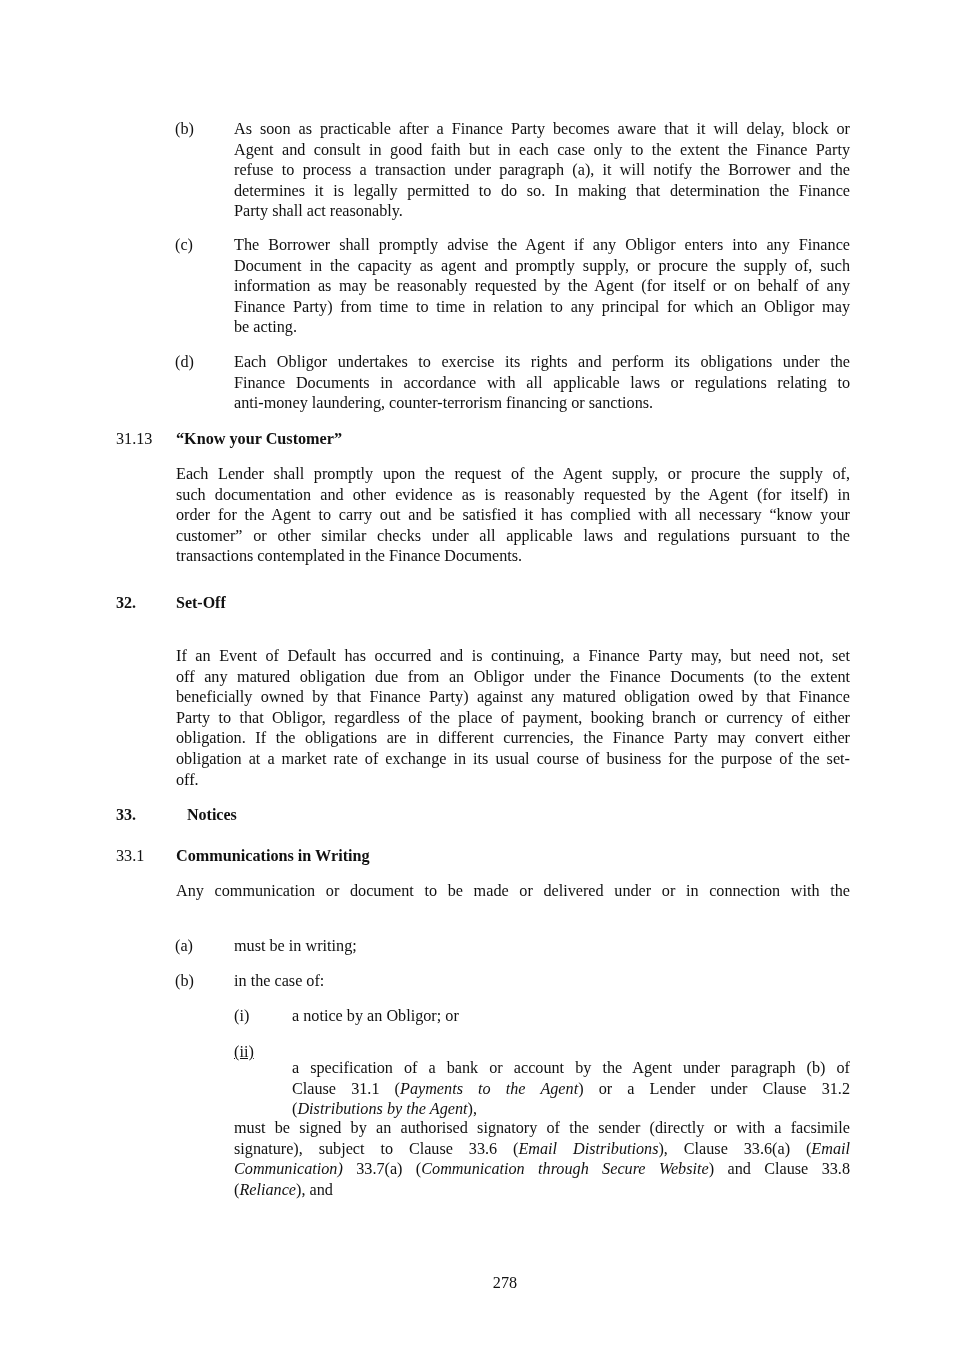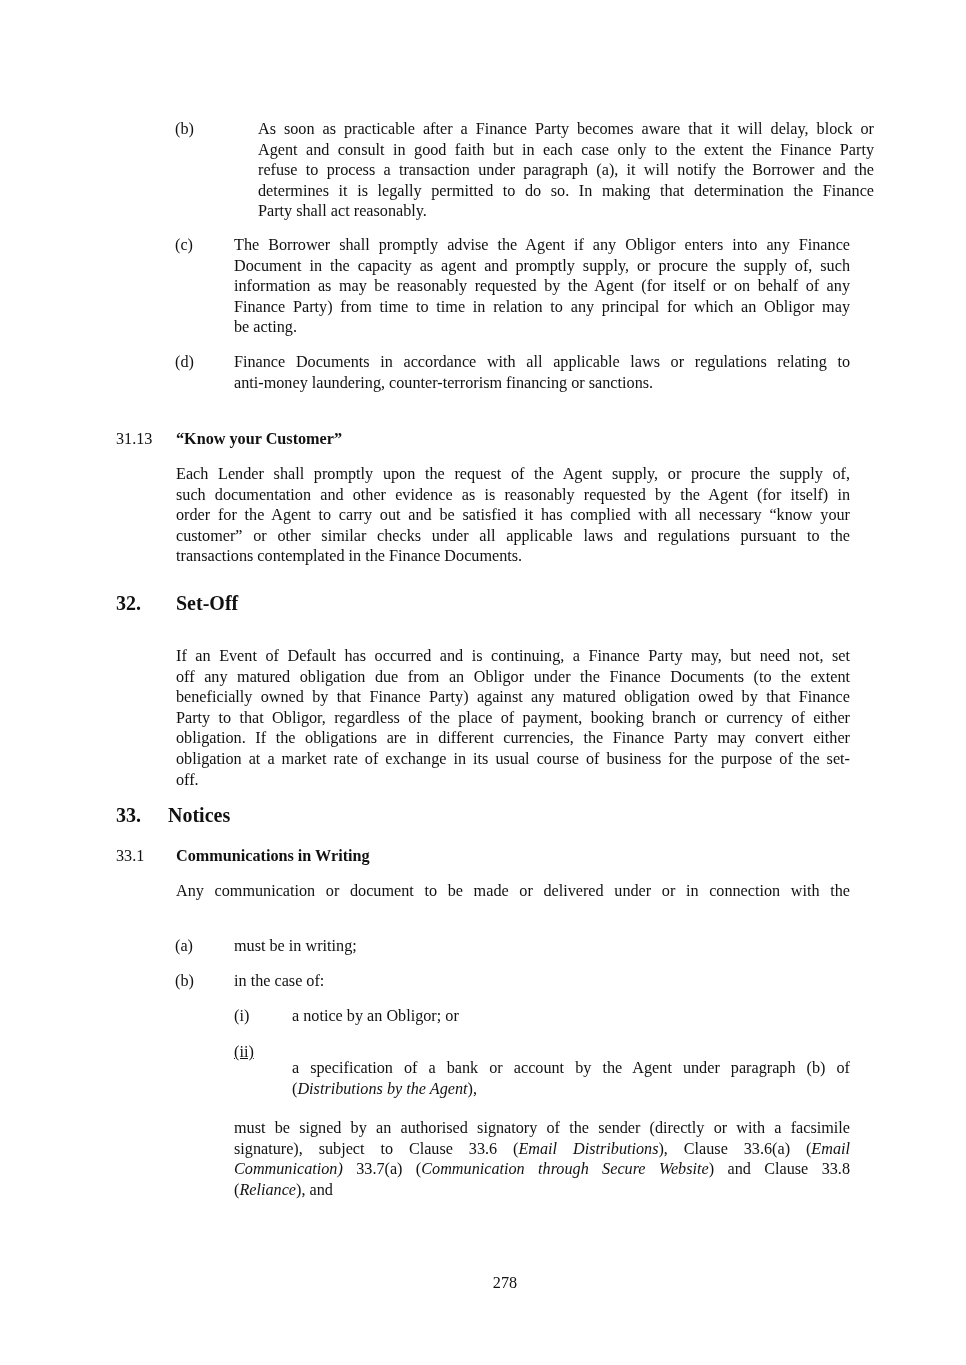--- a/index.html
+++ b/index.html
@@ -5,53 +5,54 @@
     html, body { margin: 0; padding: 0; background: #ffffff; }
     body {
       width: 966px; height: 1365px; position: relative; overflow: hidden;
       font-family: "Liberation Serif", "DejaVu Serif", serif;
       color: #111111;
       font-size: 16.2px;
       line-height: 20.6px;
     }
     .blk { position: absolute; }
     .bold { font-weight: bold; }
-    .h1 { font-weight: bold; font-size: 20px; font-family: Liberation Serif, serif; }
+    .h1 { font-weight: bold; font-size: 16px; font-family: Liberation Serif, serif; }
     .i { font-style: italic; }
     .line { display: block; text-align: justify; text-align-last: justify; white-space: nowrap; height: 20.6px; }
     .line.last { text-align-last: left; }
     .pageno { position: absolute; left: 0; width: 1010px; text-align: center; top: 1273px; }
   </style>
 </head>
 <body>
 
 <div id="page">
     <div>
       <div class="blk" style="left: 175px; top: 119px;">(b)</div>
-      <div class="blk" style="left: 234px; top: 119px; width: 616px; margin-left: 24px;">
+      <div class="blk" style="left: 234px; top: 119px; width: 616px;">
         <span class="line">As soon as practicable after a Finance Party becomes aware that it will delay, block or</span>
         <span class="line">Agent and consult in good faith but in each case only to the extent the Finance Party</span>
         <span class="line">refuse to process a transaction under paragraph (a), it will notify the Borrower and the</span>
         <span class="line">determines it is legally permitted to do so.  In making that determination the Finance</span>
         <span class="line last">Party shall act reasonably.</span>
       </div>
     </div>
     <div>
       <div class="blk" style="left: 175px; top: 235px;">(c)</div>
       <div class="blk" style="left: 234px; top: 235px; width: 616px;">
         <span class="line">The Borrower shall promptly advise the Agent if any Obligor enters into any Finance</span>
         <span class="line">Document in the capacity as agent and promptly supply, or procure the supply of, such</span>
         <span class="line">information as may be reasonably requested by the Agent (for itself or on behalf of any</span>
         <span class="line">Finance Party) from time to time in relation to any principal for which an Obligor may</span>
         <span class="line last">be acting.</span>
       </div>
     </div>
     <div>
       <div class="blk" style="left: 175px; top: 352px;">(d)</div>
       <div class="blk" style="left: 234px; top: 352px; width: 616px;">
+        <span class="line">Each Obligor undertakes to exercise its rights and perform its obligations under the</span>
         <span class="line">Finance Documents in accordance with all applicable laws or regulations relating to</span>
         <span class="line last">anti-money laundering, counter-terrorism financing or sanctions.</span>
       </div>
     </div>
     <div>
       <div class="blk " style="left: 116px; top: 429px;">31.13</div>
       <div class="blk bold" style="left: 176px; top: 429px;">“Know your Customer”</div>
     </div>
     <div>
       <div class="blk" style="left: 176px; top: 464px; width: 674px;">
@@ -72,21 +73,21 @@
         <span class="line">off any matured obligation due from an Obligor under the Finance Documents (to the extent</span>
         <span class="line">beneficially owned by that Finance Party) against any matured obligation owed by that Finance</span>
         <span class="line">Party to that Obligor, regardless of the place of payment, booking branch or currency of either</span>
         <span class="line">obligation.  If the obligations are in different currencies, the Finance Party may convert either</span>
         <span class="line">obligation at a market rate of exchange in its usual course of business for the purpose of the set-</span>
         <span class="line last">off.</span>
       </div>
     </div>
     <div>
       <div class="blk h1" style="left: 116px; top: 805px;">33.</div>
-      <div class="blk h1" style="left: 168px; top: 805px;">Notices</div>
+      <div class="blk h1" style="left: 187px; top: 805px;">Notices</div>
     </div>
     <div>
       <div class="blk " style="left: 116px; top: 846px;">33.1</div>
       <div class="blk bold" style="left: 176px; top: 846px;">Communications in Writing</div>
     </div>
     <div>
       <div class="blk" style="left: 176px; top: 881px; width: 674px;">
         <span class="line">Any communication or document to be made or delivered under or in connection with the</span>
       </div>
     </div>
@@ -105,20 +106,21 @@
     <div>
       <div class="blk" style="left: 234px; top: 1006px;">(i)</div>
       <div class="blk" style="left: 292px; top: 1006px; width: 558px;">
         <span class="line last">a notice by an Obligor; or</span>
       </div>
     </div>
     <div>
       <div class="blk" style="left: 234px; top: 1042px; text-decoration: underline;">(ii)</div>
       <div class="blk" style="left: 292px; top: 1042px; width: 558px; margin-top: 16px;">
         <span class="line"><span>a specification of a bank or account by the Agent under paragraph&nbsp;(b) of</span></span>
+        <span class="line"><span>Clause&nbsp;31.1 (</span><span class="i">Payments to the Agent</span><span>) or a Lender under Clause&nbsp;31.2</span></span>
         <span class="line last"><span>(</span><span class="i">Distributions by the Agent</span><span>),</span></span>
       </div>
     </div>
     <div>
       <div class="blk" style="left: 234px; top: 1118px; width: 616px;">
         <span class="line"><span>must be signed by an authorised signatory of the sender (directly or with a facsimile</span></span>
         <span class="line"><span>signature), subject to Clause&nbsp;33.6 (</span><span class="i">Email Distributions</span><span>), Clause&nbsp;33.6(a) (</span><span class="i">Email</span></span>
         <span class="line"><span class="i">Communication)</span><span> 33.7(a) (</span><span class="i">Communication through Secure Website</span><span>) and Clause&nbsp;33.8</span></span>
         <span class="line last"><span>(</span><span class="i">Reliance</span><span>), and</span></span>
       </div>

